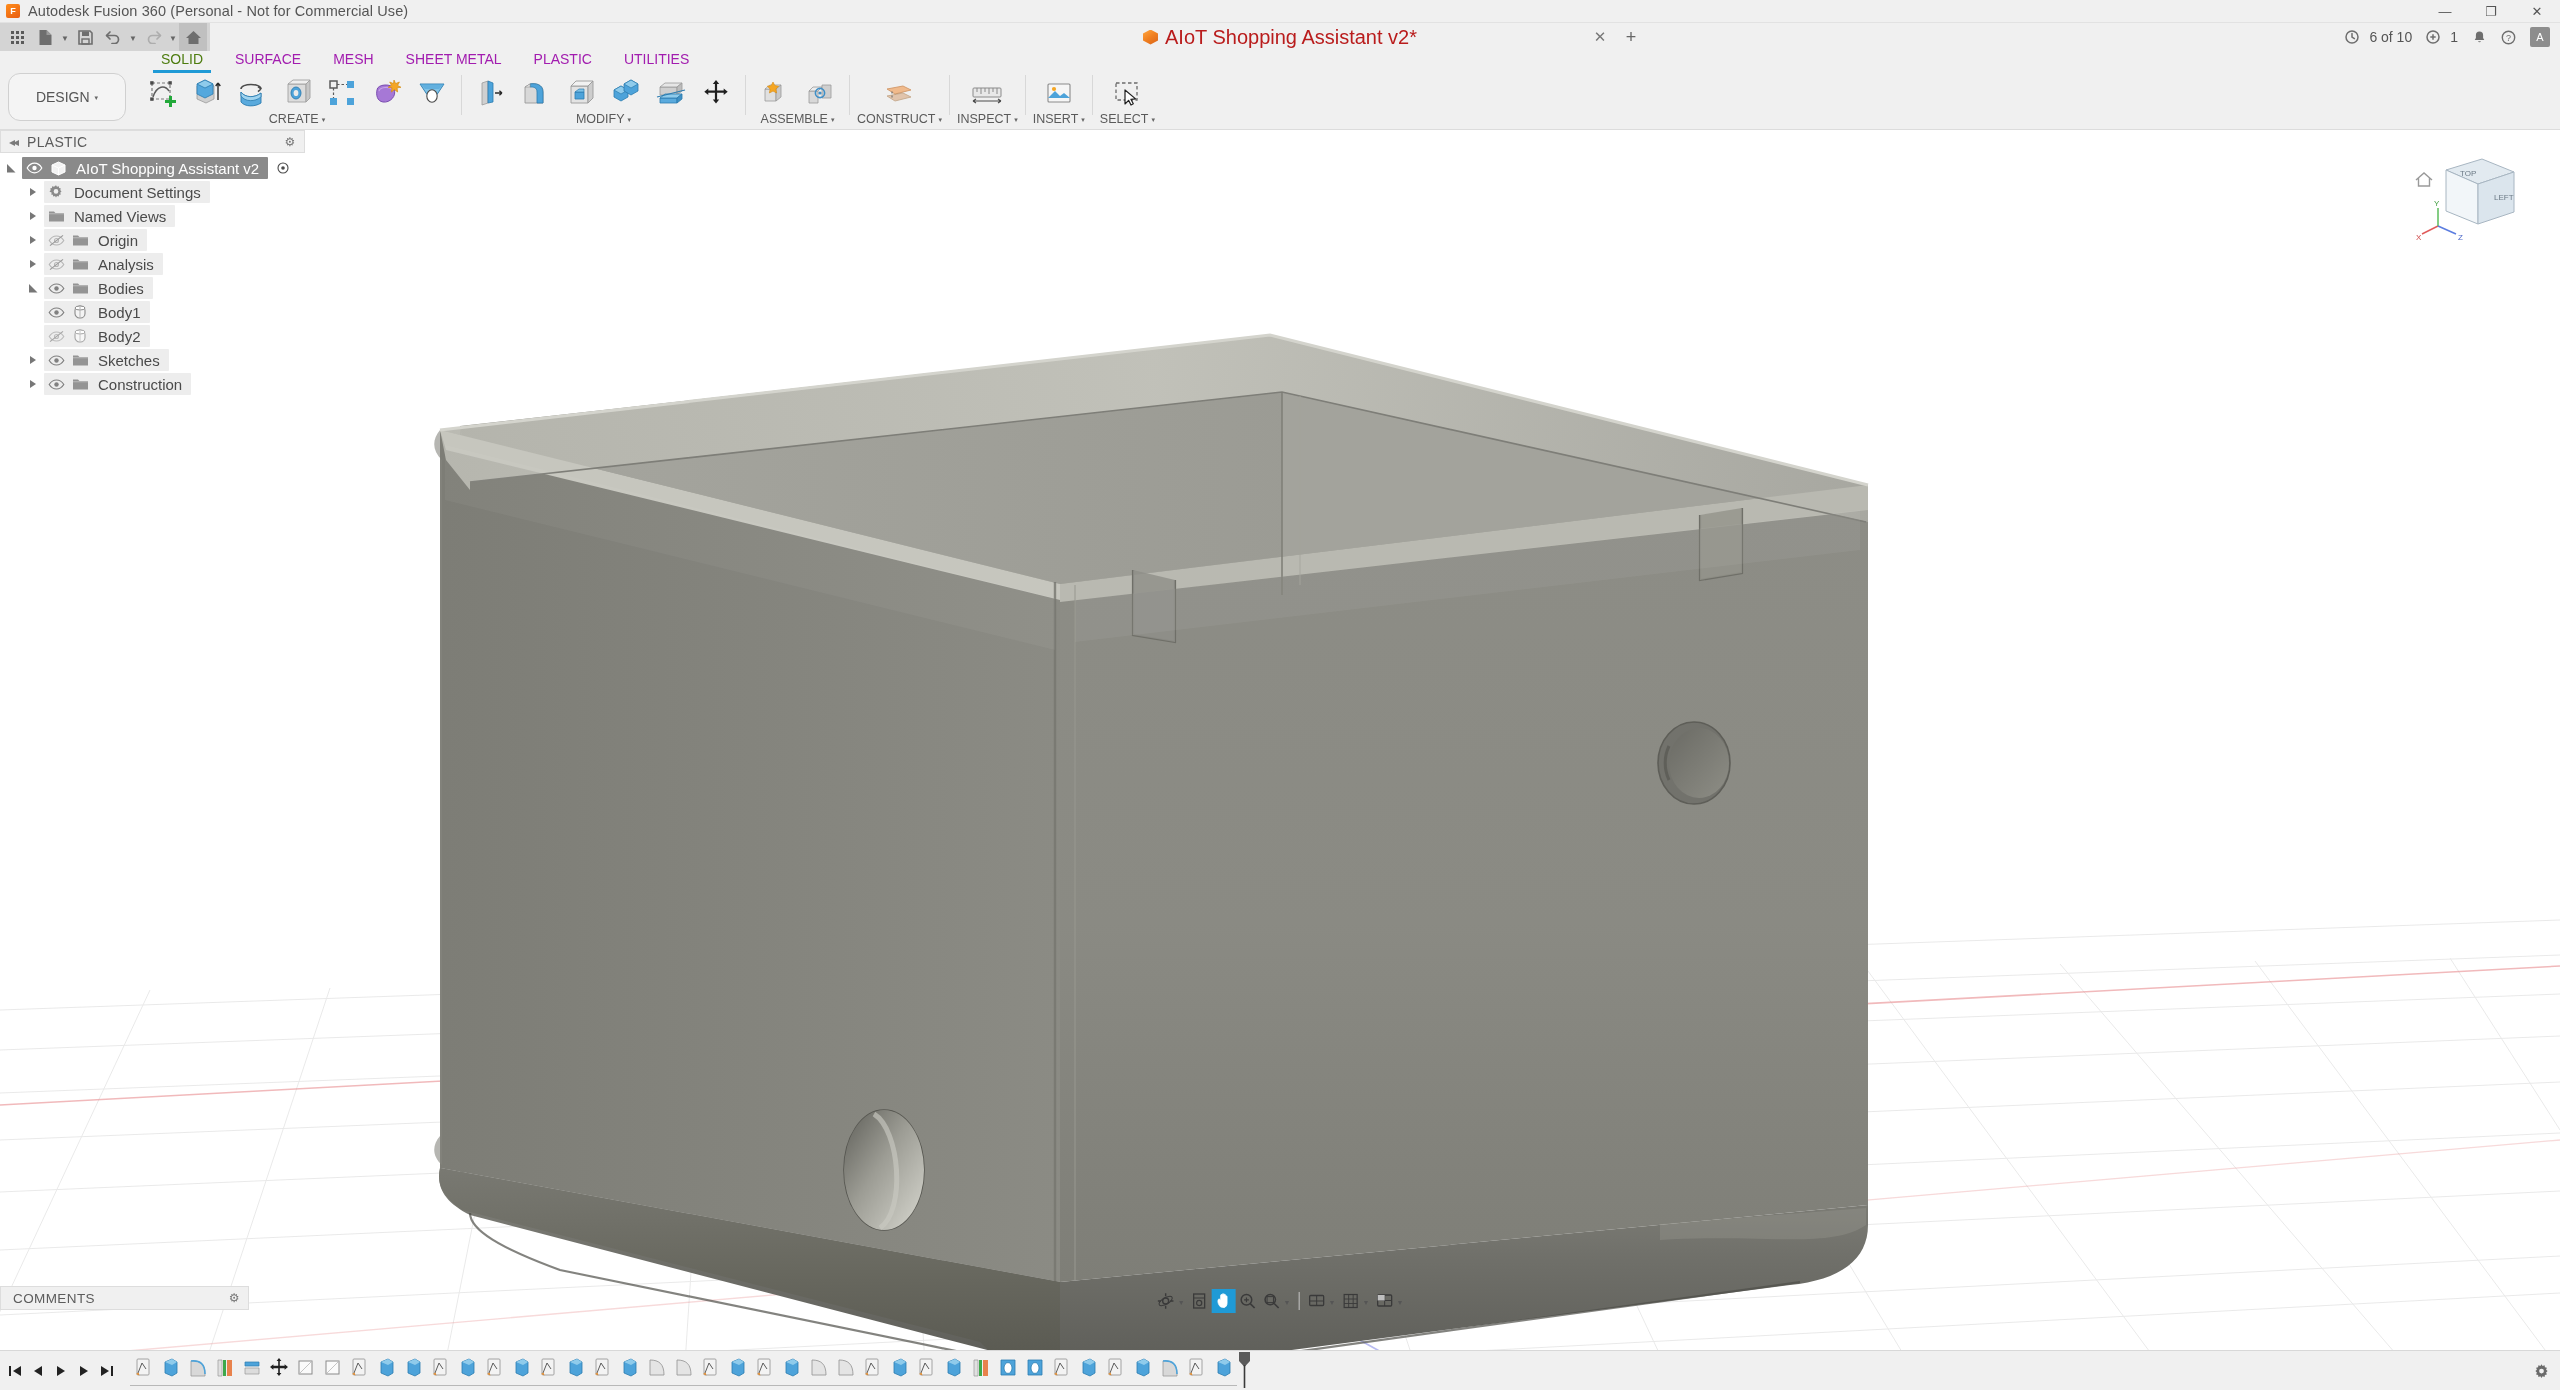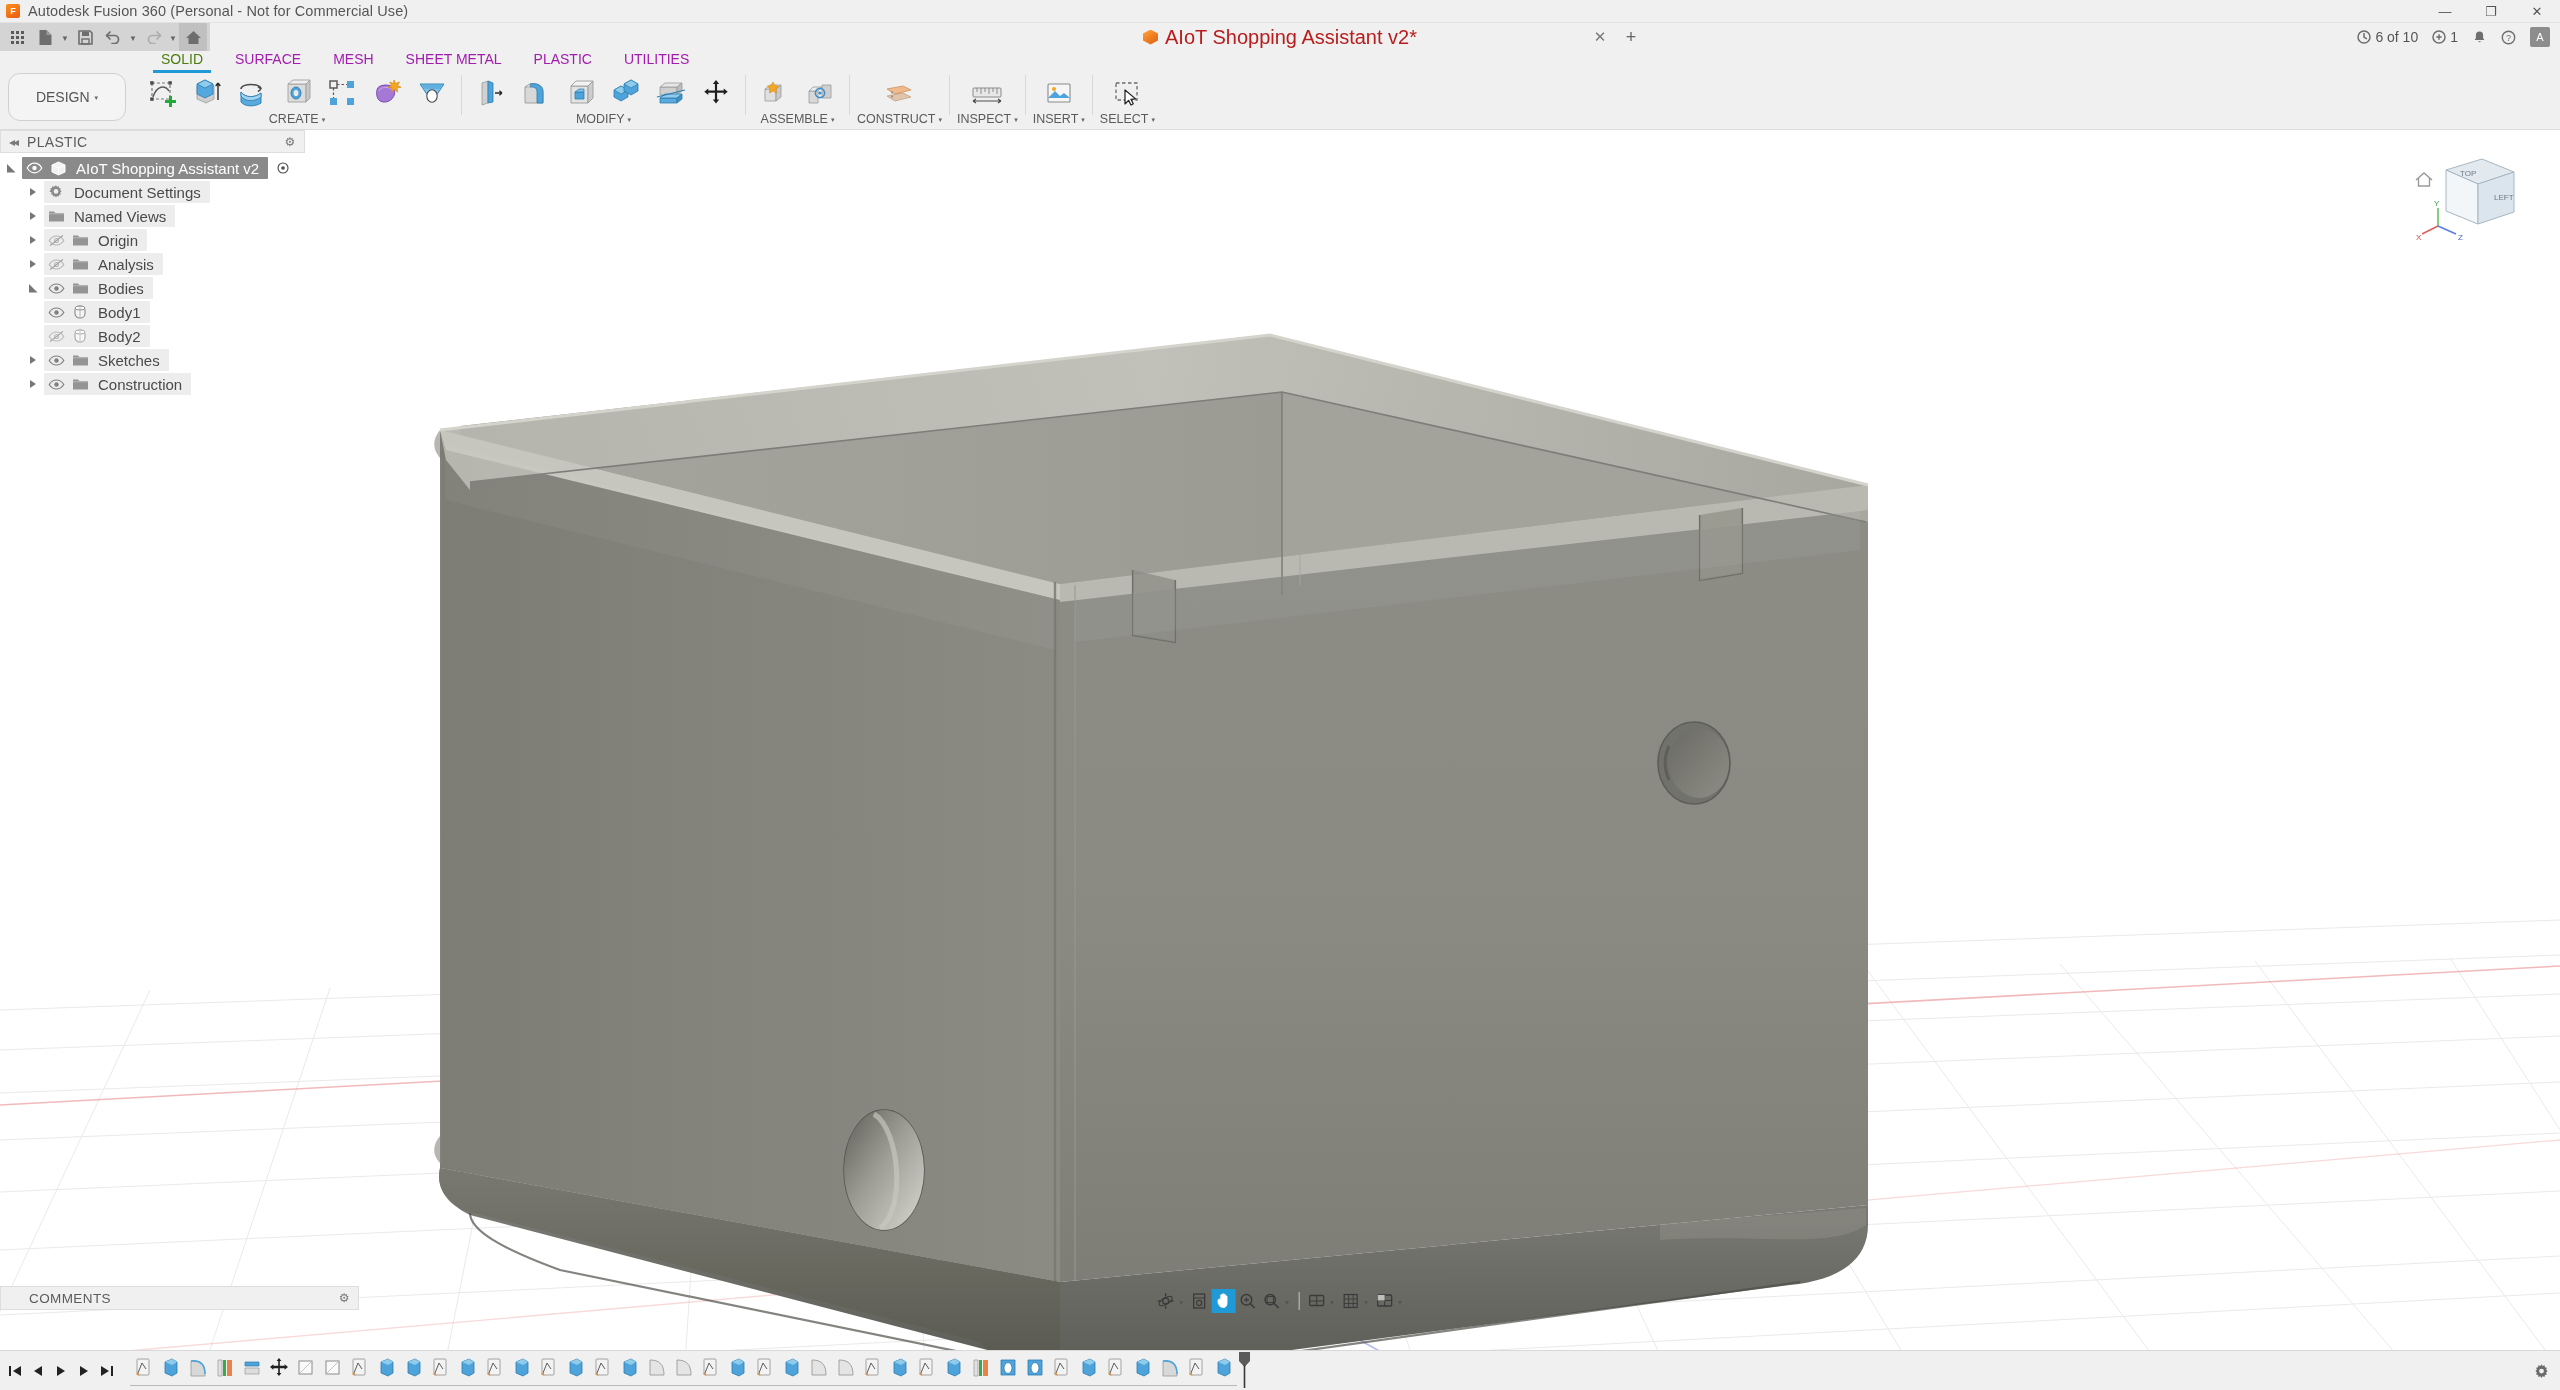--- a/index.html
+++ b/index.html
@@ -59,21 +59,21 @@
     background:linear-gradient(145deg,#ffa640 0%,#f08020 48%,#d9631a 100%);
     clip-path:polygon(50% 0%,100% 26%,100% 74%,50% 100%,0% 74%,0% 26%);
   }
   .doctab-label{ font-size:20px; color:#b91c1c; }
   .doctab-close{ position:absolute; left:calc(50% + 310px); top:4px; width:20px;height:20px;
     display:flex;align-items:center;justify-content:center; color:#777; font-size:15px; }
   .doctab-plus{ position:absolute; left:calc(50% + 340px); top:4px; width:22px;height:20px;
     display:flex;align-items:center;justify-content:center; color:#666; font-size:18px; }
 
   .qat-right{ position:absolute; right:4px; top:0; height:28px; display:flex; align-items:center; gap:2px;}
-  .qr-item{ display:flex; align-items:center; gap:4px; padding:0 6px; height:24px; color:#555; font-size:14px;}
+  .qr-item{ display:flex; align-items:center; gap:10px; padding:0 6px; height:24px; color:#555; font-size:14px;}
   .avatar{ width:20px;height:20px;border-radius:2px;background:#8d8d8d;display:flex;
            align-items:center;justify-content:center;color:#fff;font-size:11px;}
 
   
   .ribbonwrap{ background:#f0f0f0; flex:none; border-bottom:1px solid #dcdcdc; position:relative;}
   .tabs{ display:flex; align-items:flex-end; height:20px; padding-left:145px; gap:0; }
   .tab{ font-size:14px; color:#a21caf; padding:0 16px; height:20px; line-height:16px; position:relative; }
   .tab.active{ color:#4d7c0f; }
   .tab.active::after{
     content:""; position:absolute; left:8px; right:8px; bottom:-2px; height:3px; background:#1f9ad6;
@@ -124,23 +124,23 @@
   .indent1{ width:22px; flex:none; }
   .indent2{ width:44px; flex:none; }
 
   
   .canvas{ position:absolute; inset:0; background:#ffffff; }
   
   .viewcube{ position:absolute; right:32px; top:18px; width:120px; height:110px; }
 
   
   .comments{
-    position:absolute; left:0; bottom:40px; width:359px; height:24px;
+    position:absolute; left:0; bottom:40px; width:249px; height:24px;
     background:#f0f0f0; border:1px solid #dddddd; display:flex; align-items:center;
-    padding-left:28px; font-size:13.5px; color:#5c5c5c; letter-spacing:.4px; z-index:20;
+    padding-left:12px; font-size:13.5px; color:#5c5c5c; letter-spacing:.4px; z-index:20;
   }
   .comments .c-dot{ position:absolute; right:8px; font-size:12px; color:#777; }
 
   
   .navbar{
     position:absolute; left:50%; transform:translateX(-50%); bottom:36px;
     height:26px; display:flex; align-items:center; gap:0px; z-index:20;
     background:rgba(255,255,255,0); padding:0 4px;
   }
   .navbtn{ height:24px; min-width:24px; display:flex; align-items:center; justify-content:center;

